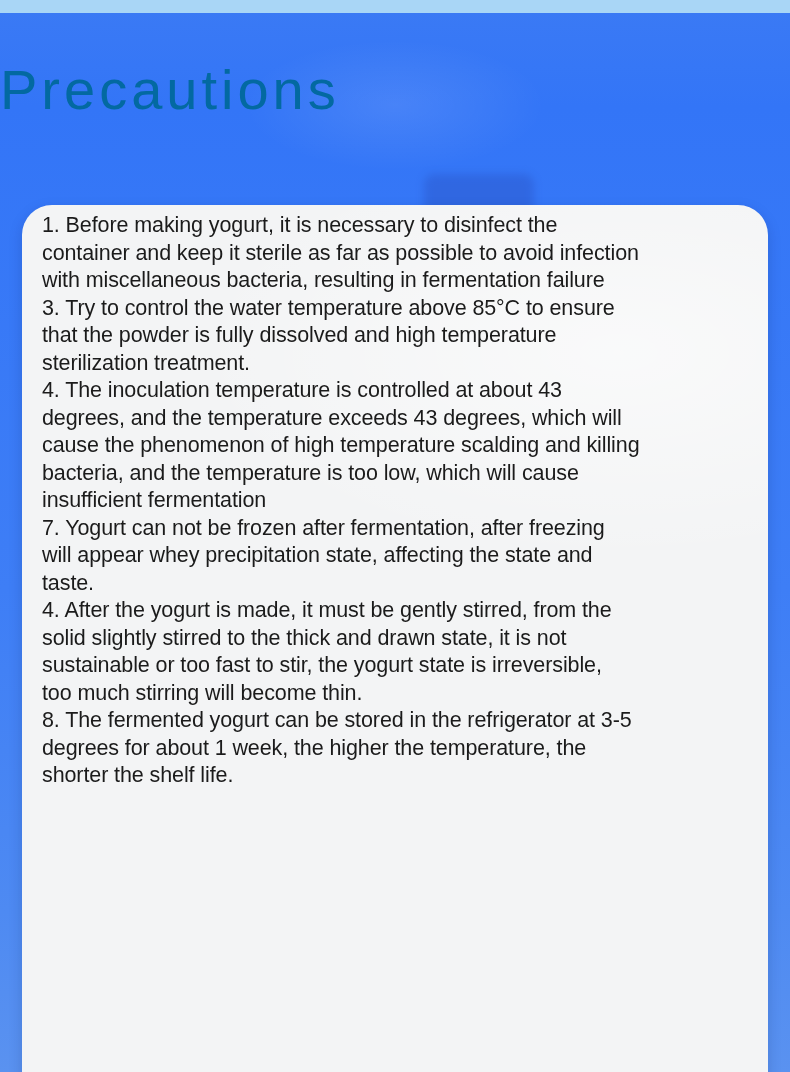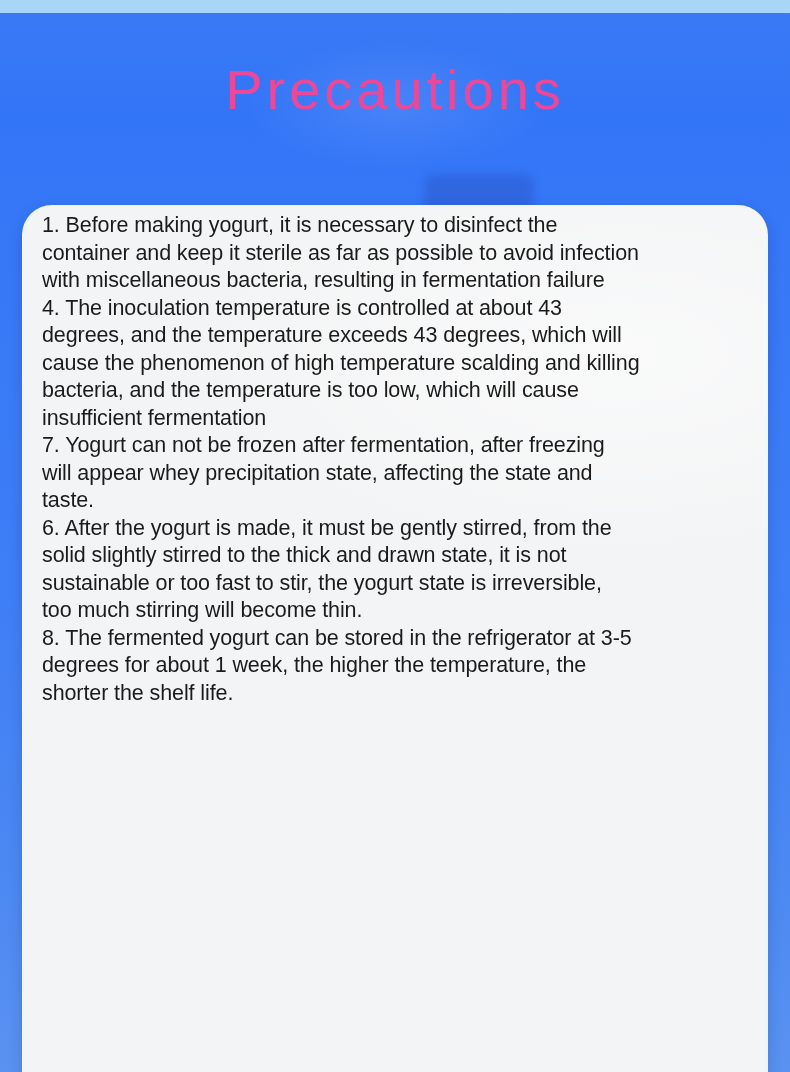--- a/index.html
+++ b/index.html
@@ -20,25 +20,24 @@
     width: 790px;
     height: 13px;
     background: #a9d6f6;
   }
   .page-title {
     position: absolute;
     top: 56px;
     left: 0;
     width: 790px;
     margin: 0;
-    text-align: center;
     font-size: 56px;
     font-weight: 500;
     letter-spacing: 4px;
-    color: #ec4899;
+    color: #0369a1;
     line-height: 1.2;
   }
   .title-glow {
     position: absolute;
     top: 40px; left: 245px;
     width: 300px; height: 130px;
     background: radial-gradient(closest-side, rgba(255,255,255,0.10), rgba(255,255,255,0));
     border-radius: 50%;
   }
   .ribbon-decoration {
@@ -83,28 +82,31 @@
 <div class="title-glow"></div>
 
 <h1 class="page-title">Precautions</h1>
 
 <div class="ribbon-decoration"></div>
 
 <div class="precautions-card">
   <p class="precaution-item">1. Before making yogurt, it is necessary to disinfect the
 container and keep it sterile as far as possible to avoid infection
 with miscellaneous bacteria, resulting in fermentation failure</p>
+  <p class="precaution-item">3. Try to control the water temperature above 85°C to ensure
+that the powder is fully dissolved and high temperature
+sterilization treatment.</p>
   <p class="precaution-item">4. The inoculation temperature is controlled at about 43
 degrees, and the temperature exceeds 43 degrees, which will
 cause the phenomenon of high temperature scalding and killing
  bacteria, and the temperature is too low, which will cause
 insufficient fermentation</p>
   <p class="precaution-item">7. Yogurt can not be frozen after fermentation, after freezing
 will appear whey precipitation state, affecting the state and
 taste.</p>
-  <p class="precaution-item">6. After the yogurt is made, it must be gently stirred, from the
+  <p class="precaution-item">4. After the yogurt is made, it must be gently stirred, from the
 solid slightly stirred to the thick and drawn state, it is not
 sustainable or too fast to stir, the yogurt state is irreversible,
 too much stirring will become thin.</p>
   <p class="precaution-item">8. The fermented yogurt can be stored in the refrigerator at 3-5
 degrees for about 1 week, the higher the temperature, the
 shorter the shelf life.</p>
 </div>
 
 </body></html>

